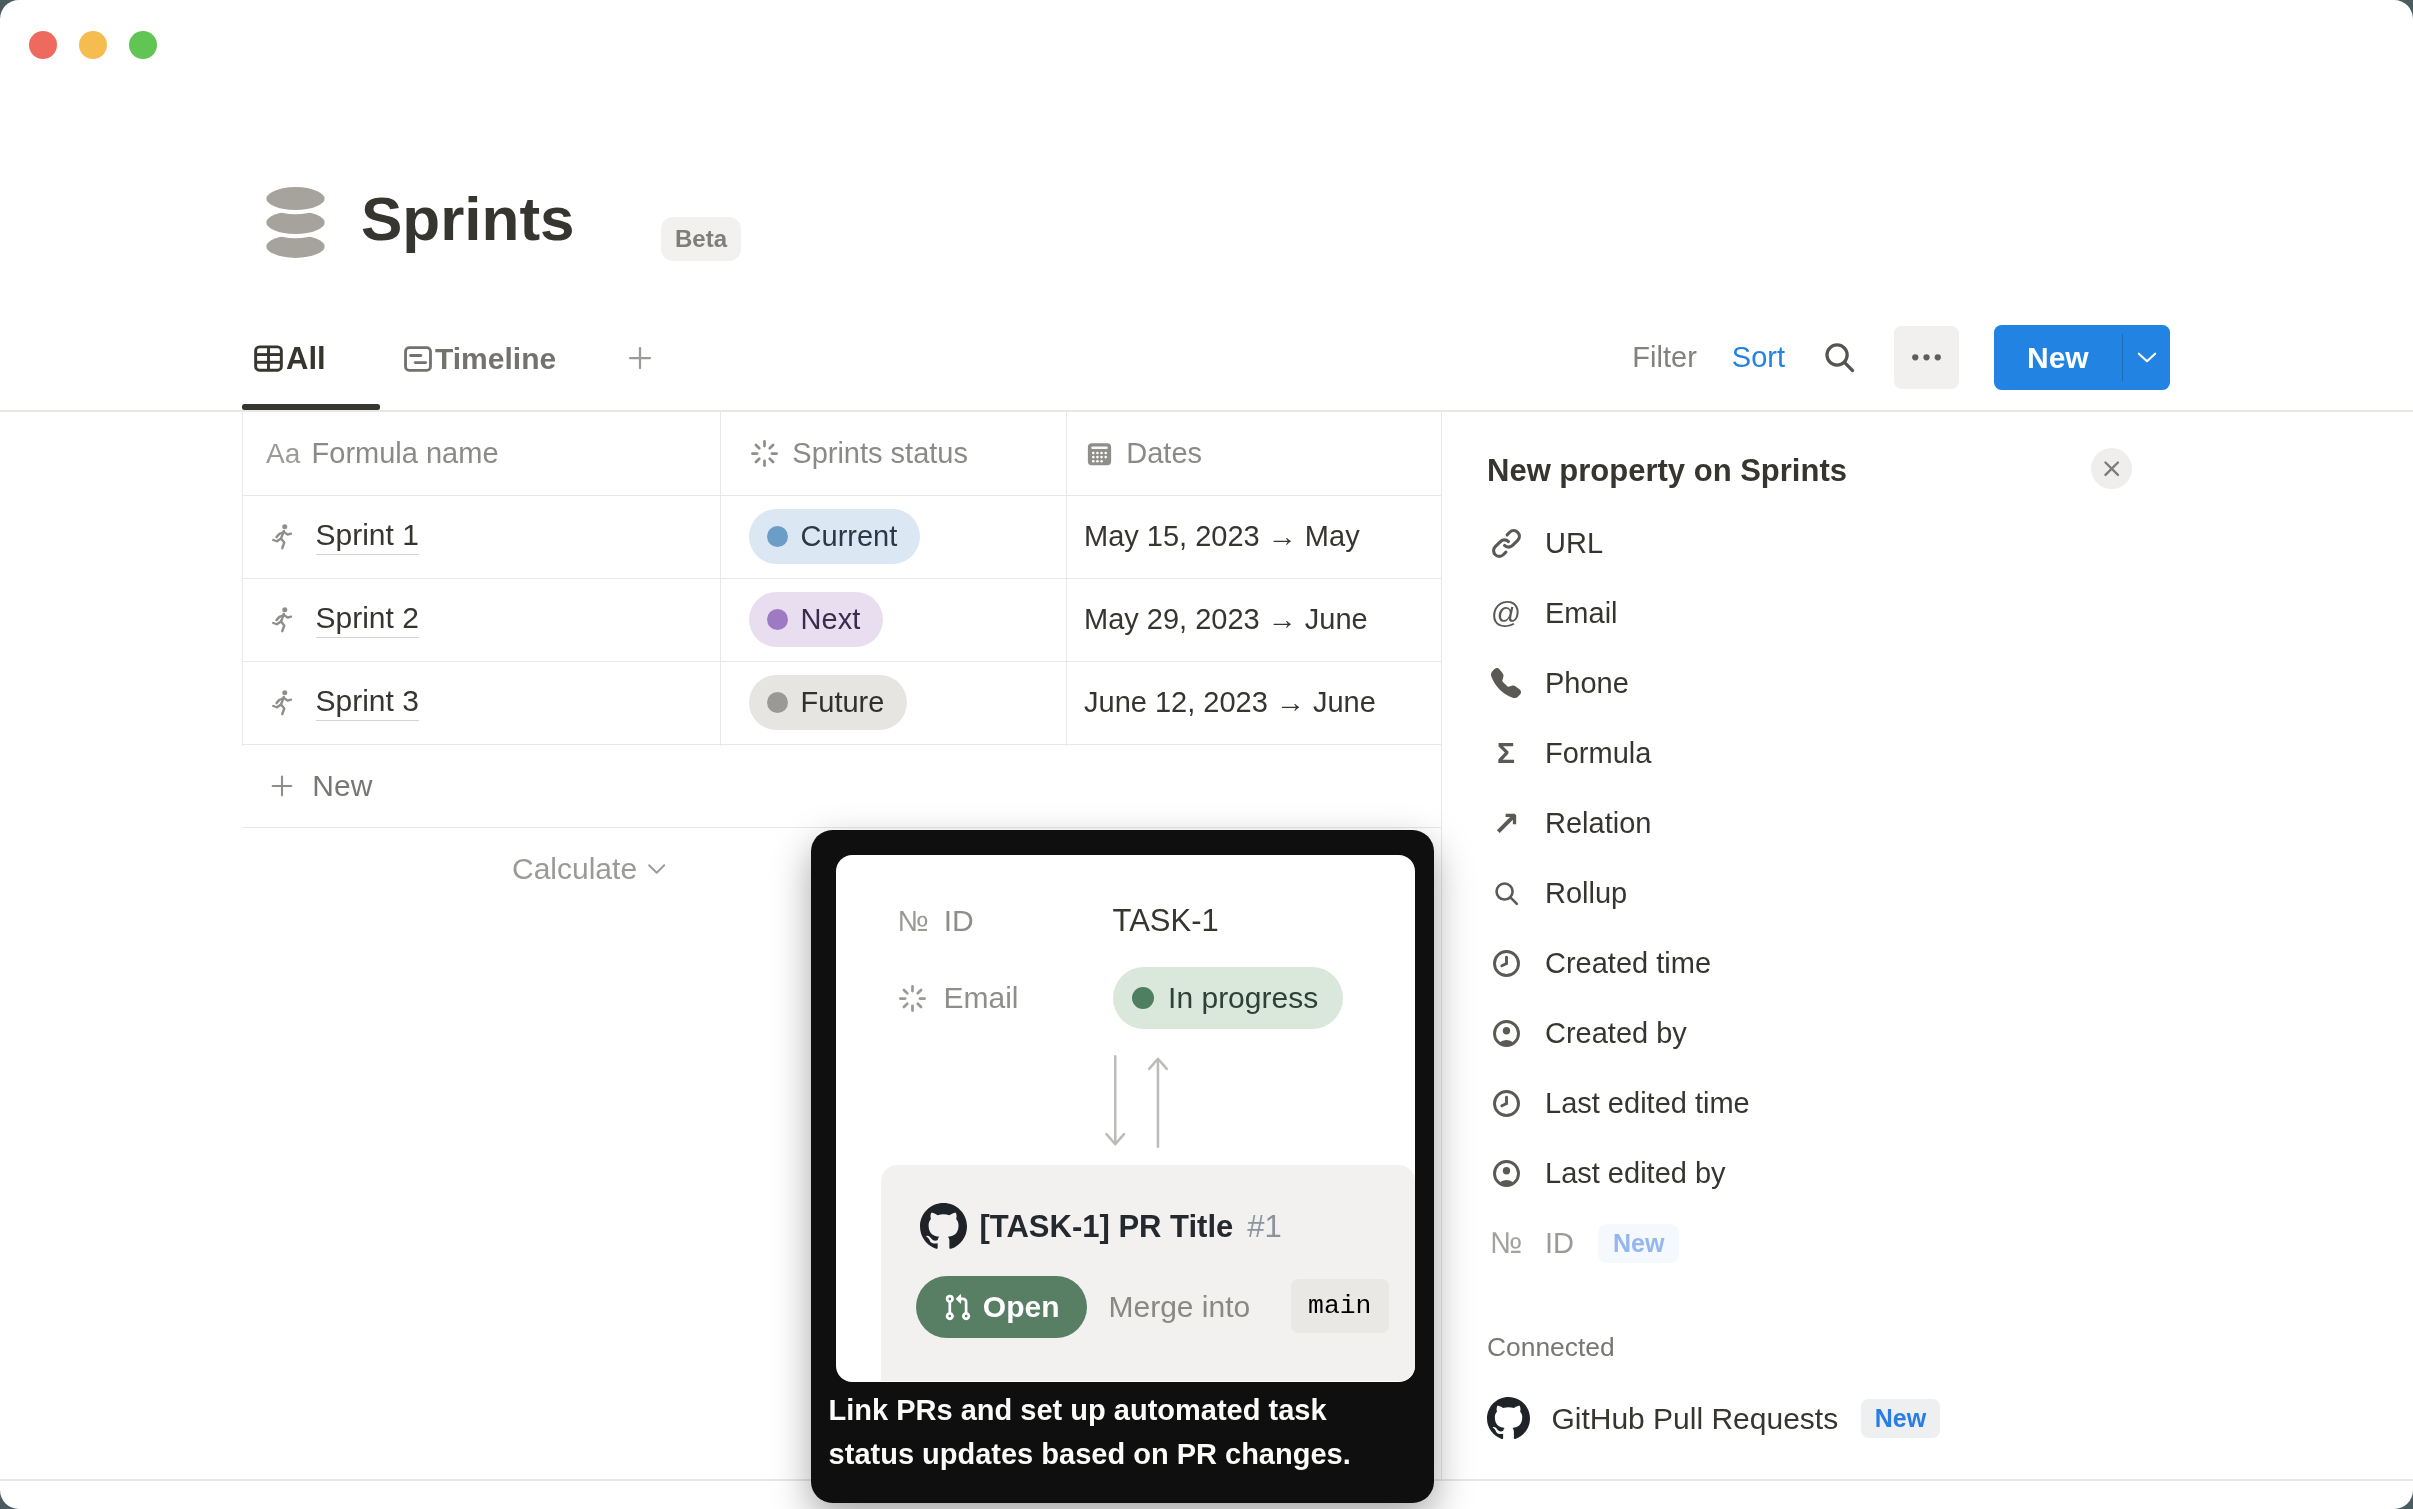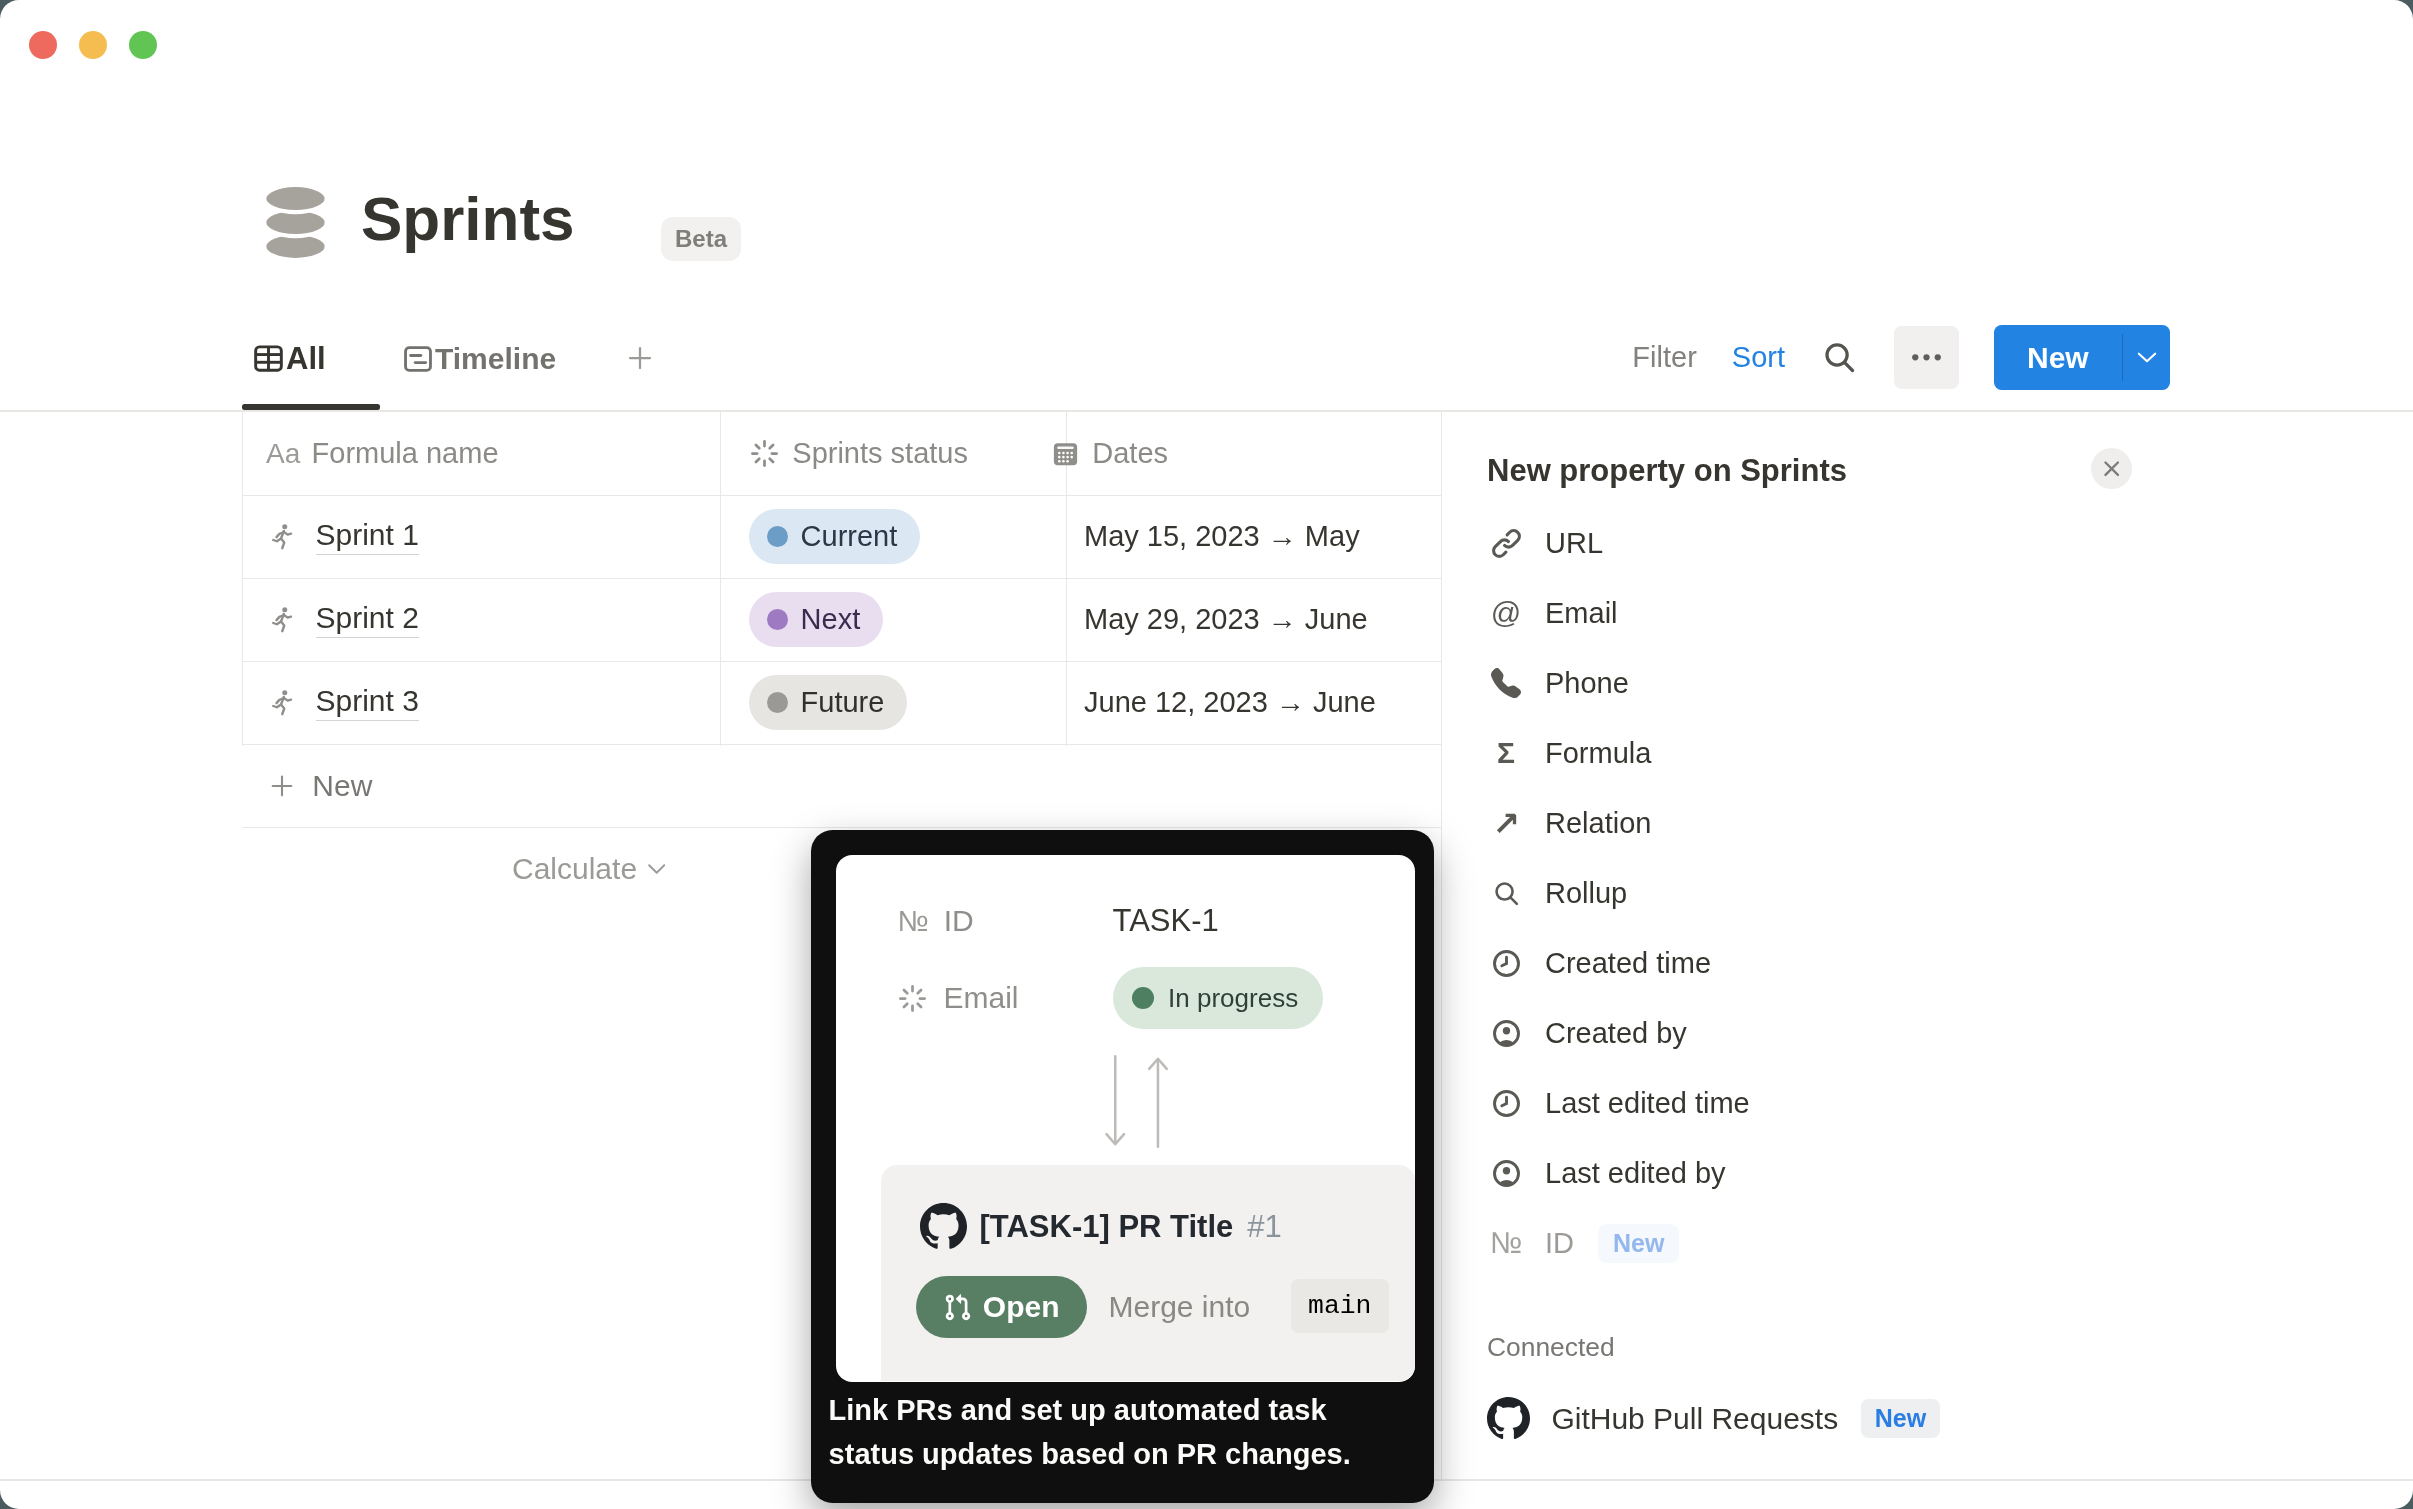--- a/index.html
+++ b/index.html
@@ -58,21 +58,21 @@
   #tcard{position:absolute;left:24.5px;top:25px;width:579px;height:527px;background:#fff;border-radius:16.3px;overflow:hidden;}
   .prop-label{position:absolute;display:flex;align-items:center;gap:15px;color:#8f8e8b;}
   #prop-id{left:62px;top:47px;height:38px;}
   #prop-id .pl{font-size:30px;}
   #numero-glyph{font-size:29px;color:#9b9a97;}
   #task-id-value{position:absolute;left:277px;top:47px;height:38px;display:flex;align-items:center;
     font-size:31px;font-weight:500;color:#37352f;}
   #prop-status{left:60px;top:124px;height:38px;}
   #prop-status .pl{font-size:30px;}
   #status-pill-card{position:absolute;left:277px;top:112px;height:62px;border-radius:31px;display:flex;
-    align-items:center;gap:14px;padding:0 25px 0 19px;font-size:26px;font-weight:500;}
+    align-items:center;gap:14px;padding:0 25px 0 19px;font-size:30px;font-weight:500;}
   #status-pill-card .pill-dot{width:22.6px;height:22.6px;}
   #sync-arrows{position:absolute;left:264px;top:195px;}
   #pr-card{position:absolute;left:45px;top:310px;width:534px;height:216px;background:#f2f1ef;border-radius:16.3px 16.3px 0 0;}
   #pr-logo{position:absolute;left:39px;top:38px;}
   #pr-title-row{position:absolute;left:99px;top:38px;height:48px;display:flex;align-items:center;gap:14px;}
   #pr-title{font-size:31px;font-weight:700;color:#24292f;}
   #pr-number{font-size:31px;color:#8b949c;}
   #pr-open-pill{position:absolute;left:35px;top:111px;width:171px;height:62px;border-radius:31px;
     background:#587e64;display:flex;align-items:center;justify-content:center;gap:11.3px;color:#fff;}
   #pr-open-pill .plabel{font-size:30px;font-weight:700;}
@@ -205,21 +205,21 @@
         <line x1="12" y1="3.2" x2="12" y2="6.6" transform="rotate(90 12 12)"></line>
         <line x1="12" y1="3.2" x2="12" y2="6.6" transform="rotate(135 12 12)"></line>
         <line x1="12" y1="3.2" x2="12" y2="6.6" transform="rotate(180 12 12)"></line>
         <line x1="12" y1="3.2" x2="12" y2="6.6" transform="rotate(225 12 12)"></line>
         <line x1="12" y1="3.2" x2="12" y2="6.6" transform="rotate(270 12 12)"></line>
         <line x1="12" y1="3.2" x2="12" y2="6.6" transform="rotate(315 12 12)"></line>
       </svg>
     </span>
     <span>Sprints status</span>
   </div>
-  <div class="hcell" style="left:1050px;text-align:right;">
+  <div class="hcell" style="left:1084px;text-align:right;">
     <span>
       <svg width="31" height="31" viewBox="0 0 24 24">
         <rect x="3" y="4" width="18" height="17" rx="3" fill="#8f8e8b"></rect>
         <rect x="5.6" y="6.6" width="12.8" height="2" rx="1" fill="#ffffff" opacity="0.95"></rect>
         <g fill="#ffffff">
           <circle cx="7.2" cy="11.6" r="1"></circle>
             <circle cx="10.4" cy="11.6" r="1"></circle>
             <circle cx="13.6" cy="11.6" r="1"></circle>
             <circle cx="16.8" cy="11.6" r="1"></circle>
           <circle cx="7.2" cy="14.8" r="1"></circle>

